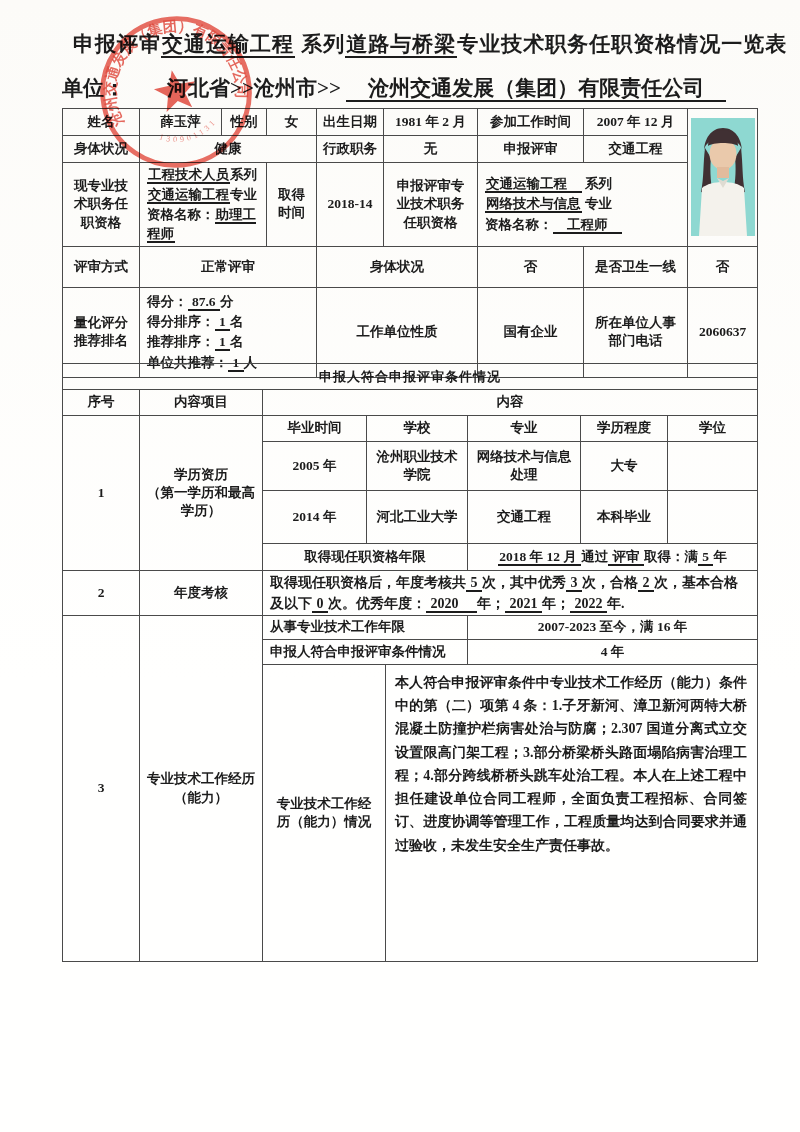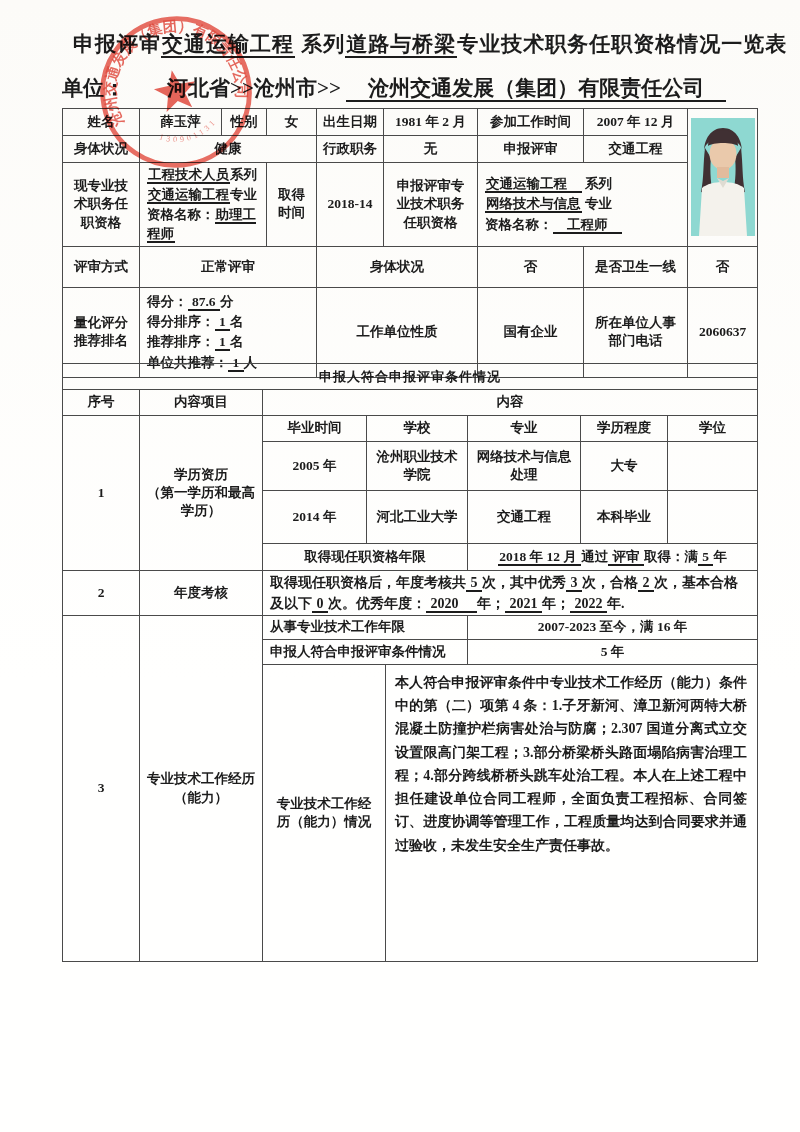--- a/index.html
+++ b/index.html
@@ -182,21 +182,21 @@
     </tr>
     <tr style="height:24px">
       <td rowspan="3">3</td>
       <td rowspan="3" class="pl">专业技术工作经历
 （能力）</td>
       <td colspan="3" class="left">从事专业技术工作年限</td>
       <td colspan="3">2007-2023 至今，满 16 年</td>
     </tr>
     <tr style="height:25px">
       <td colspan="3" class="left">申报人符合申报评审条件情况</td>
-      <td colspan="3">5 年</td>
+      <td colspan="3">4 年</td>
     </tr>
     <tr style="height:297px">
       <td colspan="2" class="pl">专业技术工作经
 历（能力）情况</td>
       <td colspan="4" class="para">本人符合申报评审条件中专业技术工作经历（能力）条件中的第（二）项第 4 条：1.子牙新河、漳卫新河两特大桥混凝土防撞护栏病害处治与防腐；2.307 国道分离式立交设置限高门架工程；3.部分桥梁桥头路面塌陷病害治理工程；4.部分跨线桥桥头跳车处治工程。本人在上述工程中担任建设单位合同工程师，全面负责工程招标、合同签订、进度协调等管理工作，工程质量均达到合同要求并通过验收，未发生安全生产责任事故。</td>
     </tr>
   </tbody>
     </table>
 
   <svg class="stamp" viewBox="0 0 170 170">

